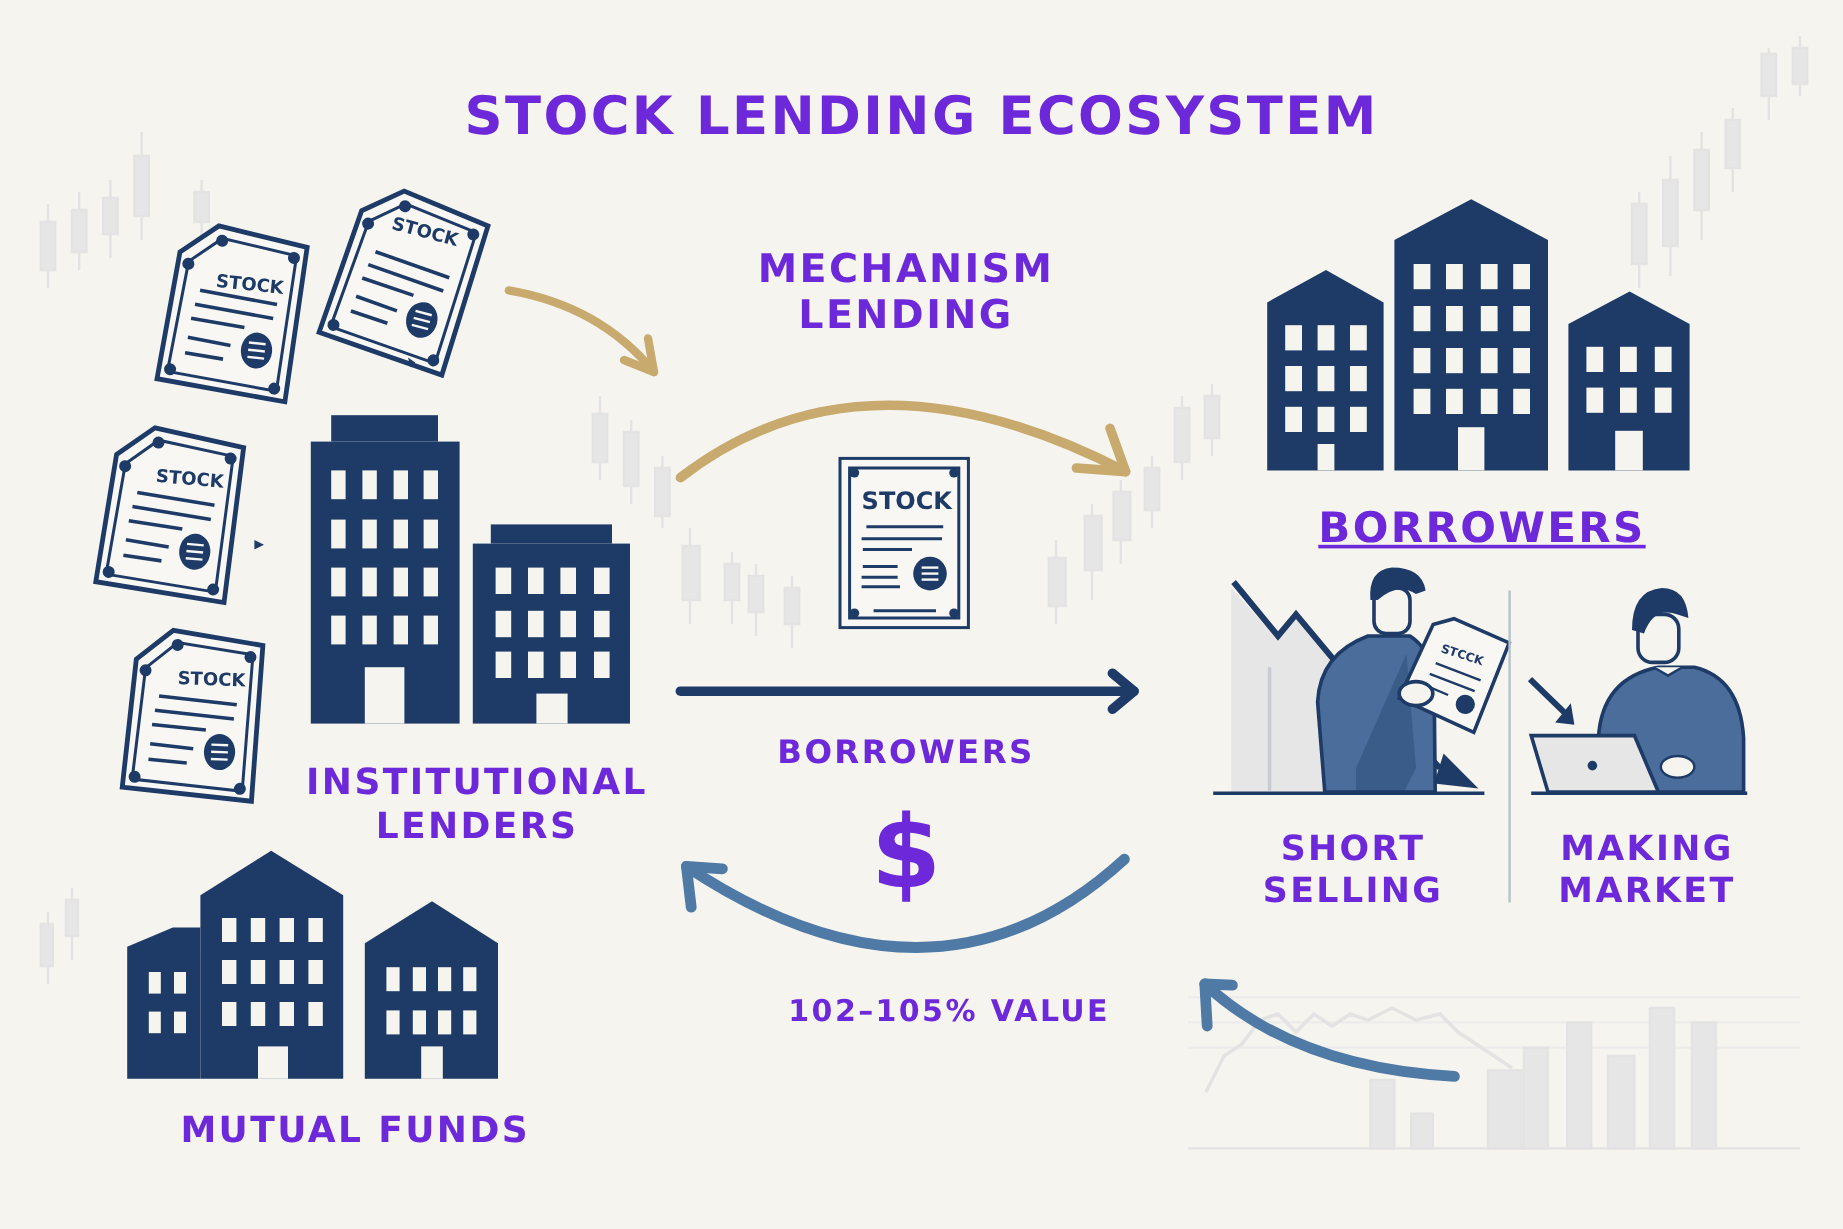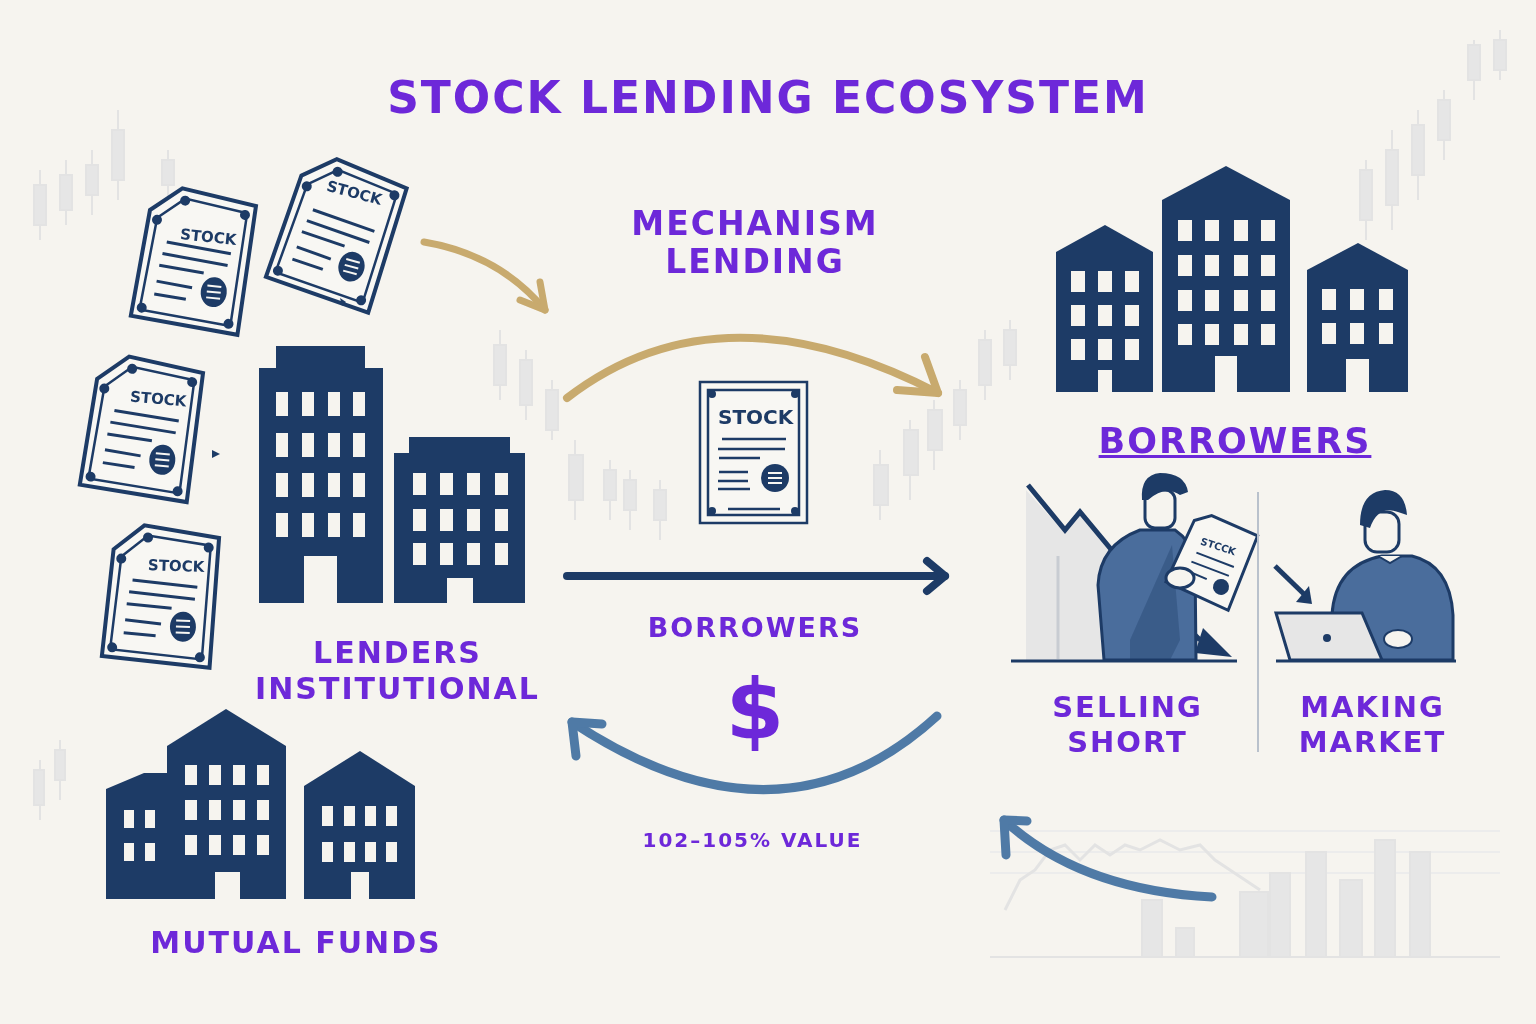--- a/index.html
+++ b/index.html
@@ -343,37 +343,37 @@
     <path d="M1360,525 Q1360,492 1385,490 Q1405,490 1407,515 L1398,512 Q1378,505 1370,528 Z" fill="#1d3b66"></path>
     <path d="M1378,556 L1390,563 L1402,556" fill="#f6f4ef" stroke="#1d3b66" stroke-width="2"></path>
     <path d="M1276,613 L1362,613 L1382,660 L1290,660 Z" fill="#e6e6e6" stroke="#1d3b66" stroke-width="3"></path>
     <circle cx="1327" cy="638" r="4" fill="#1d3b66"></circle>
     <ellipse cx="1398" cy="639" rx="14" ry="9" fill="#f6f4ef" stroke="#1d3b66" stroke-width="2"></ellipse>
     <line x1="1276" y1="661" x2="1456" y2="661" stroke="#1d3b66" stroke-width="3"></line>
   </g>
 </svg>
 
 <div class="lbl" style="left:255px;top:635px;width:285px;font-size:30px;">
+  <div>INSTITUTIONAL</div>
   <div>LENDERS</div>
-  <div>INSTITUTIONAL</div>
 </div>
 <div class="lbl" style="left:104px;top:925px;width:300px;font-size:30px;margin-left:42px;">MUTUAL FUNDS</div>
 
 <div class="lbl" style="left:590px;top:205px;width:330px;font-size:33px;line-height:1.15;">
   <div>MECHANISM</div>
   <div>LENDING</div>
 </div>
 
 <div class="lbl" style="left:610px;top:612px;width:290px;font-size:27px;">BORROWERS</div>
 <div class="lbl" style="left:700px;top:660px;width:110px;font-size:84px;letter-spacing:0;">$</div>
-<div class="lbl" style="left:580px;top:828px;width:345px;font-size:20px;">102–105% VALUE</div>
+<div class="lbl" style="left:580px;top:828px;width:345px;font-size:25px;text-align:right;">102–105% VALUE</div>
 
 <div class="lbl" style="left:1070px;top:420px;width:330px;font-size:35px;text-decoration:underline;">BORROWERS</div>
 
 <div class="lbl" style="left:1030px;top:690px;width:195px;font-size:29px;">
+  <div>SHORT</div>
   <div>SELLING</div>
-  <div>SHORT</div>
 </div>
 <div class="lbl" style="left:1275px;top:690px;width:195px;font-size:29px;">
   <div>MAKING</div>
   <div>MARKET</div>
 </div>
 <div class="abs" style="left:1200px;top:541px;font-size:10px;font-weight:bold;transform:rotate(18deg);color:#1d3b66;">STCCK</div>
 
 </body></html>

